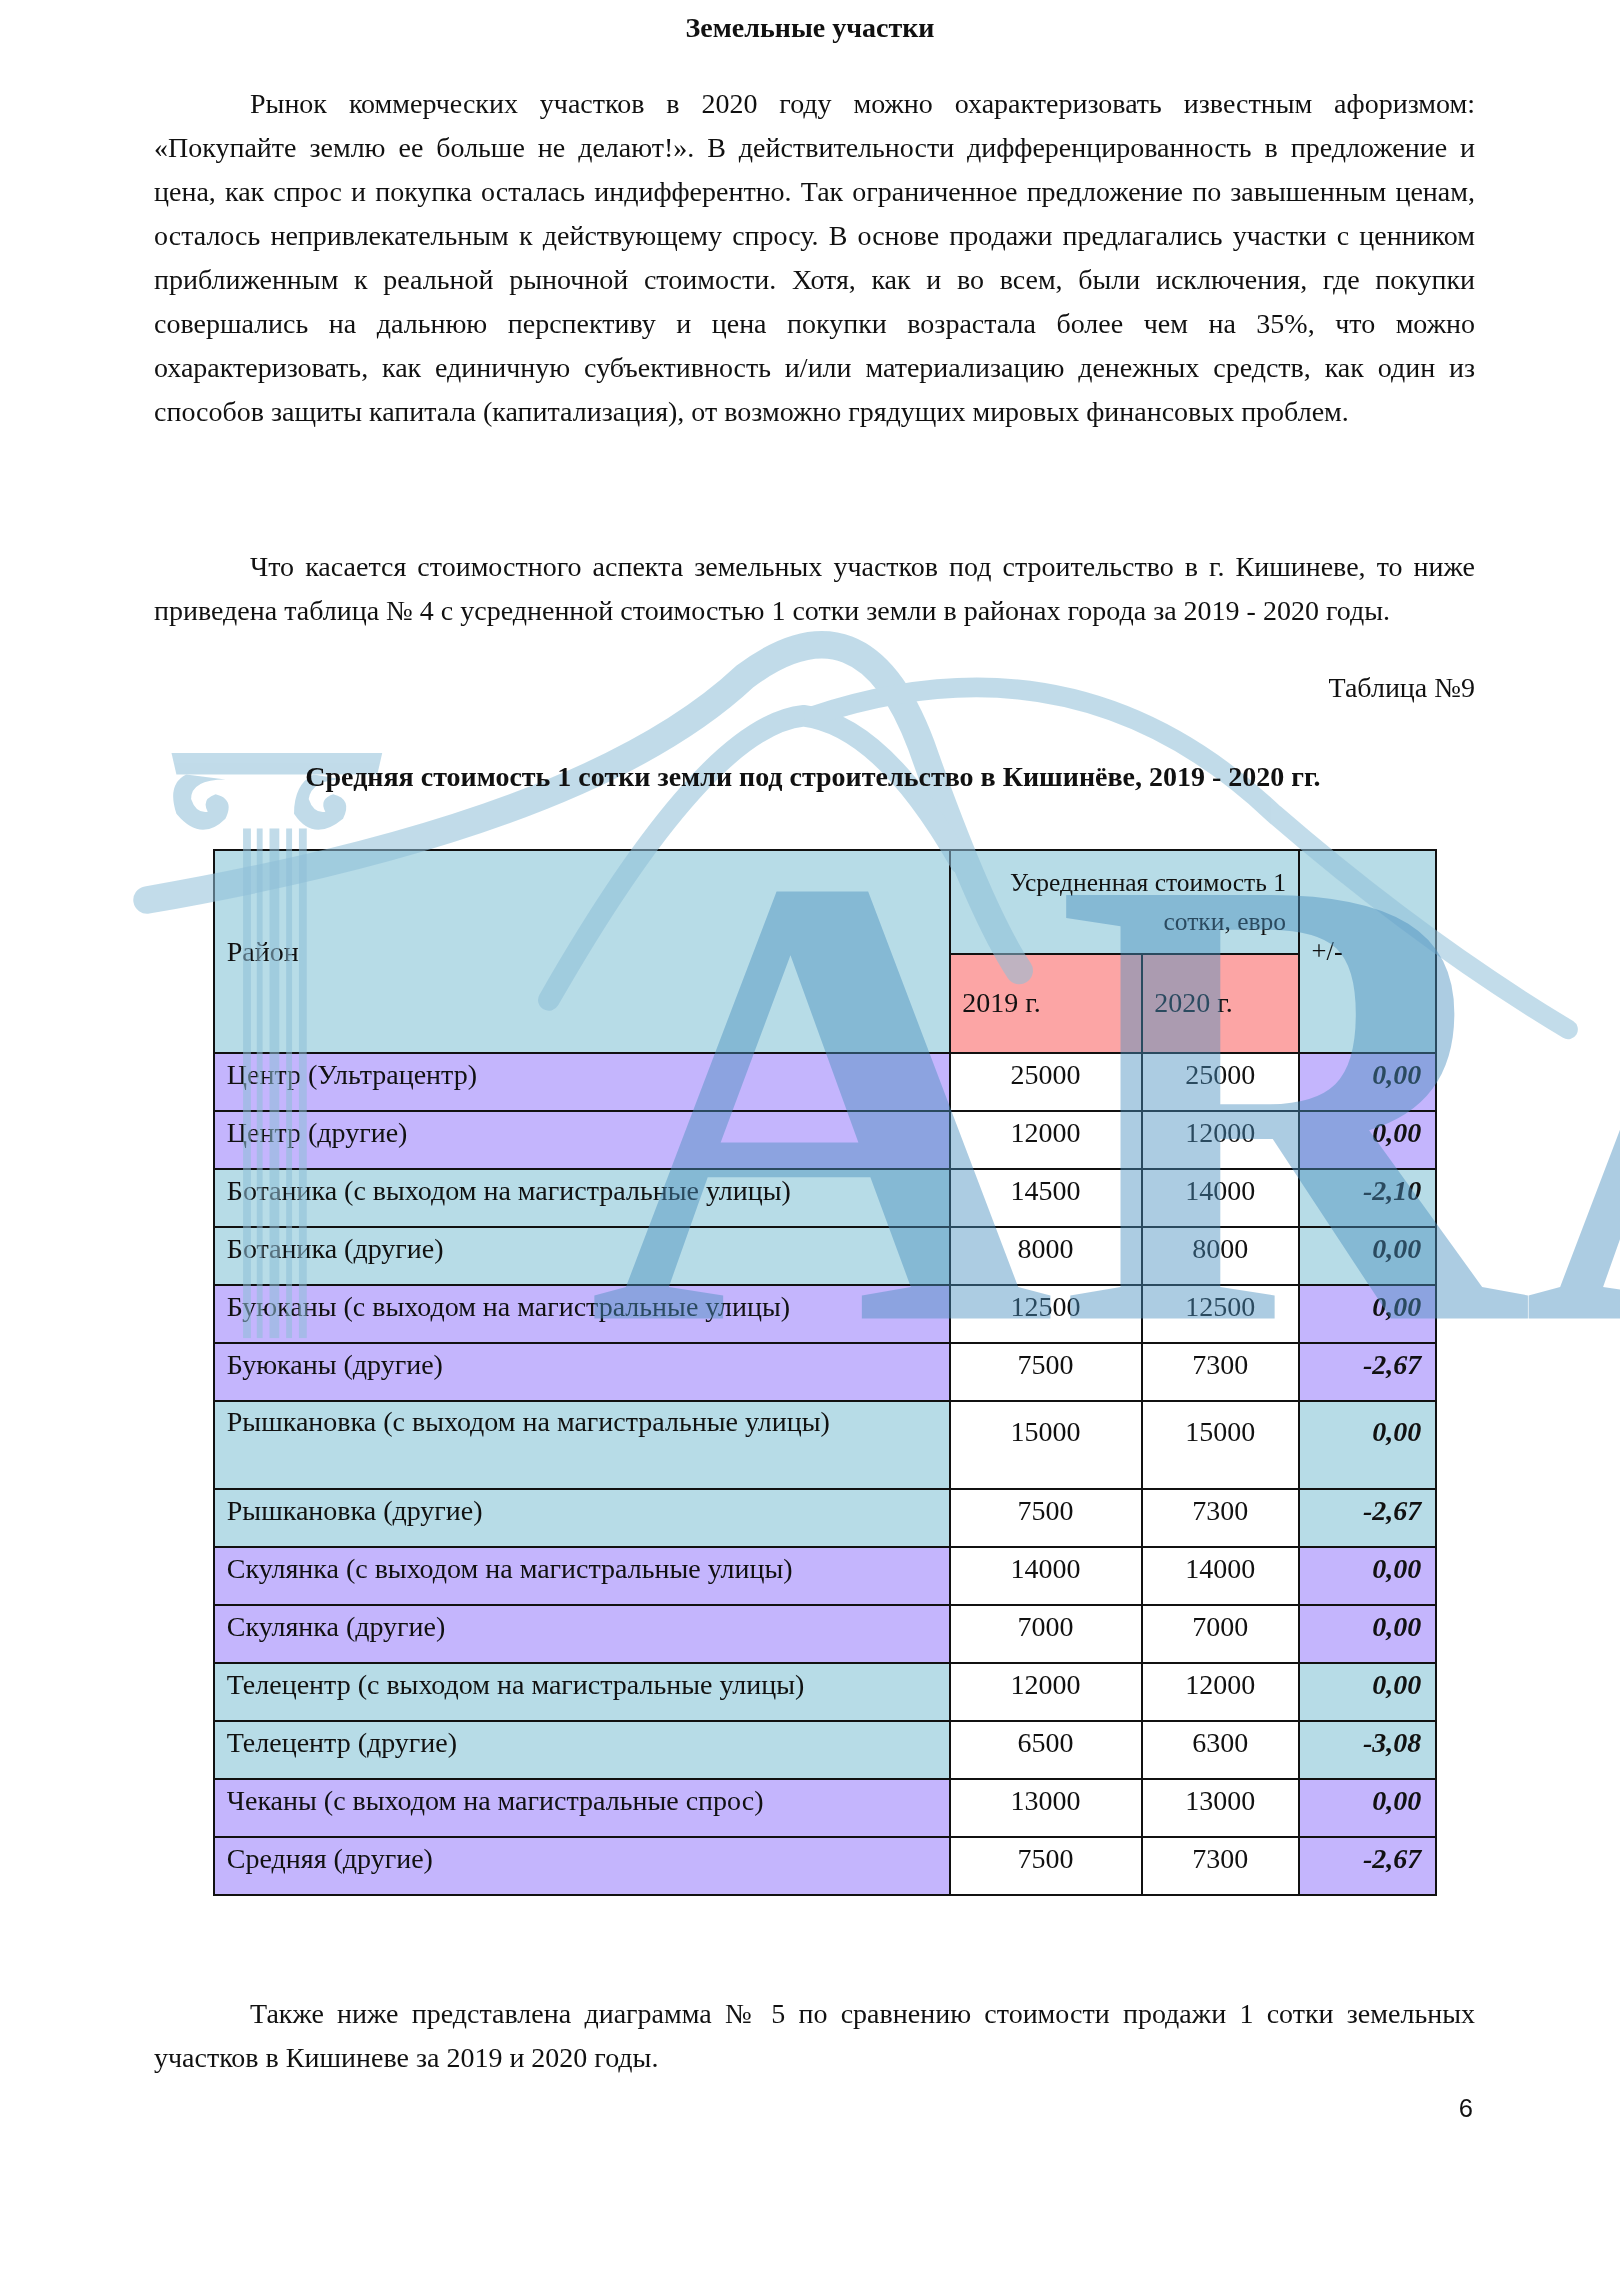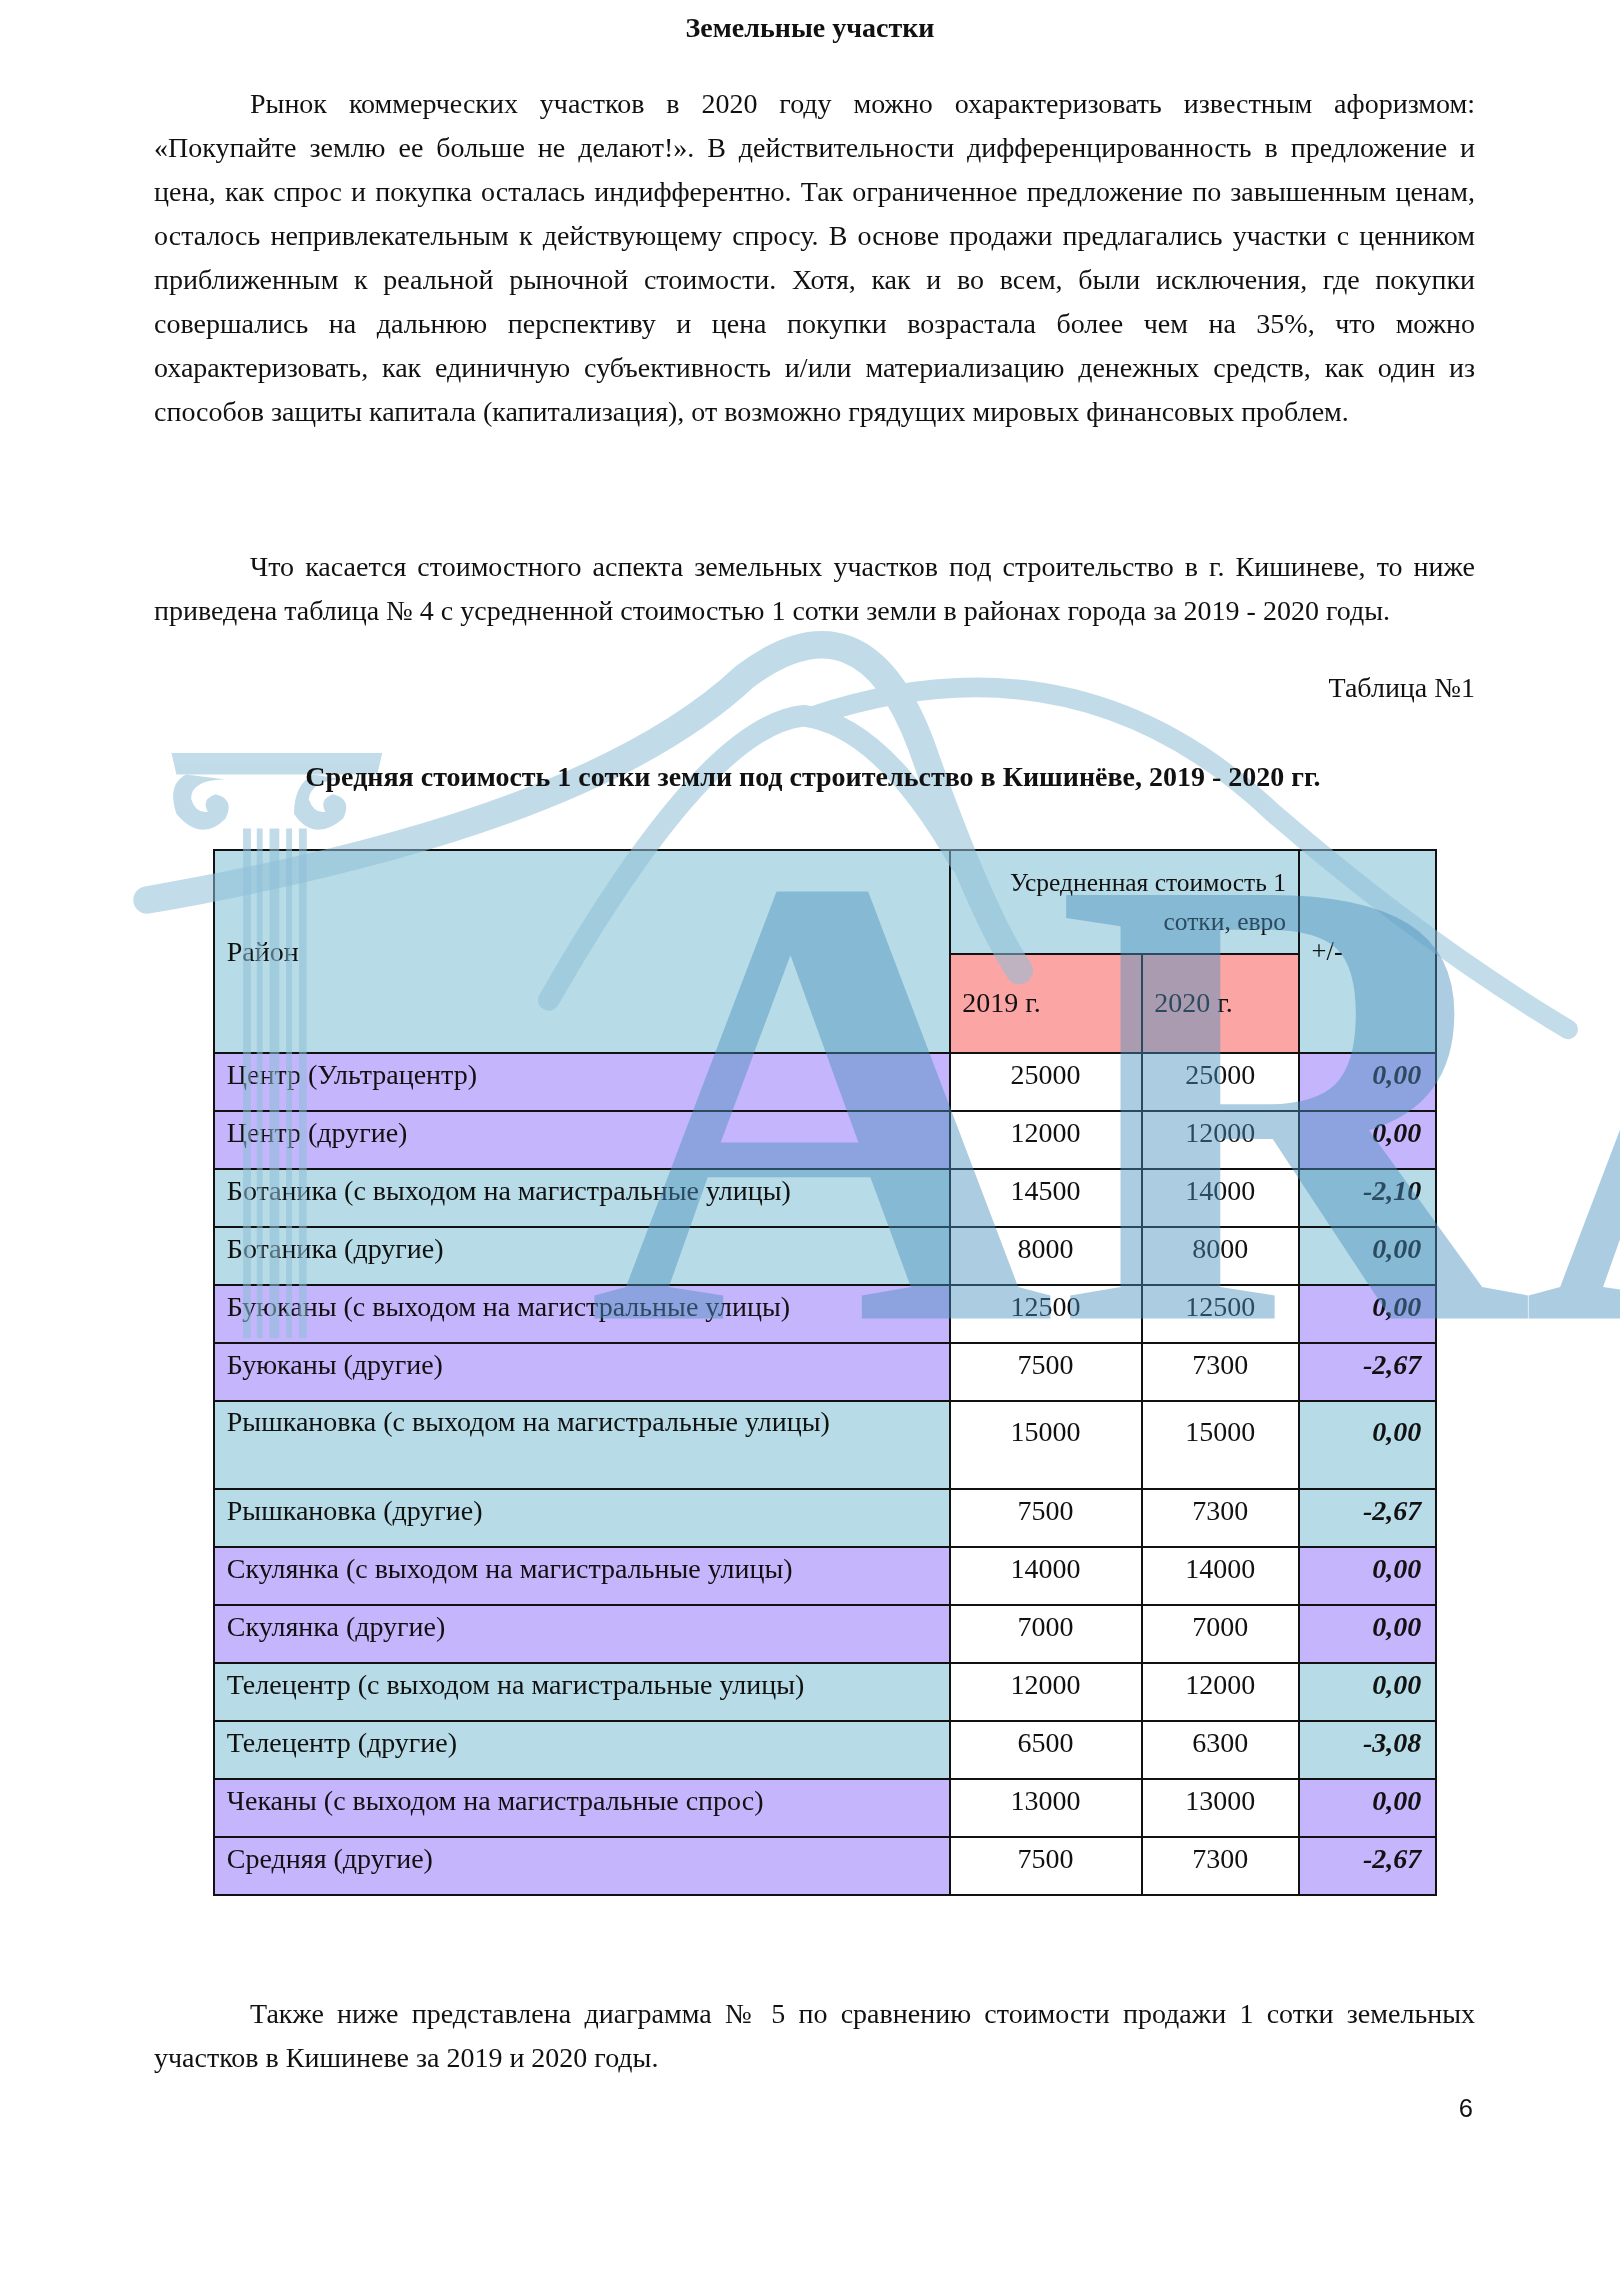--- a/index.html
+++ b/index.html
@@ -37,21 +37,21 @@
   .white { background: #ffffff; }
 </style>
 </head>
 <body>
 
 <div class="page-title">Земельные участки</div>
 
 <p class="para p1">Рынок коммерческих участков в 2020 году можно охарактеризовать известным афоризмом: «Покупайте землю ее больше не делают!». В действительности дифференцированность в предложение и цена, как спрос и покупка осталась индифферентно. Так ограниченное предложение по завышенным ценам, осталось непривлекательным к действующему спросу. В основе продажи предлагались участки с ценником приближенным к реальной рыночной стоимости. Хотя, как и во всем, были исключения, где покупки совершались на дальнюю перспективу и цена покупки возрастала более чем на 35%, что можно охарактеризовать, как единичную субъективность и/или материализацию денежных средств, как один из способов защиты капитала (капитализация), от возможно грядущих мировых финансовых проблем.</p>
 <p class="para p2">Что касается стоимостного аспекта земельных участков под строительство в г. Кишиневе, то ниже приведена таблица № 4  с усредненной стоимостью 1 сотки земли в районах города за 2019 - 2020 годы.</p>
 
-<div class="table-label">Таблица №1</div>
+<div class="table-label">Таблица №9</div>
 <div class="table-caption">Средняя стоимость 1 сотки земли под строительство в Кишинёве, 2019 - 2020 гг.</div>
 
 <table class="data">
   <thead>
     <tr>
       <th class="h-name c-name" rowspan="2">Район</th>
       <th class="h-group" colspan="2">Усредненная стоимость 1 сотки, евро</th>
       <th class="h-delta c-d" rowspan="2" style="font-weight:normal !important;font-style:normal;text-align:left;">+/-</th>
     </tr>
     <tr>

